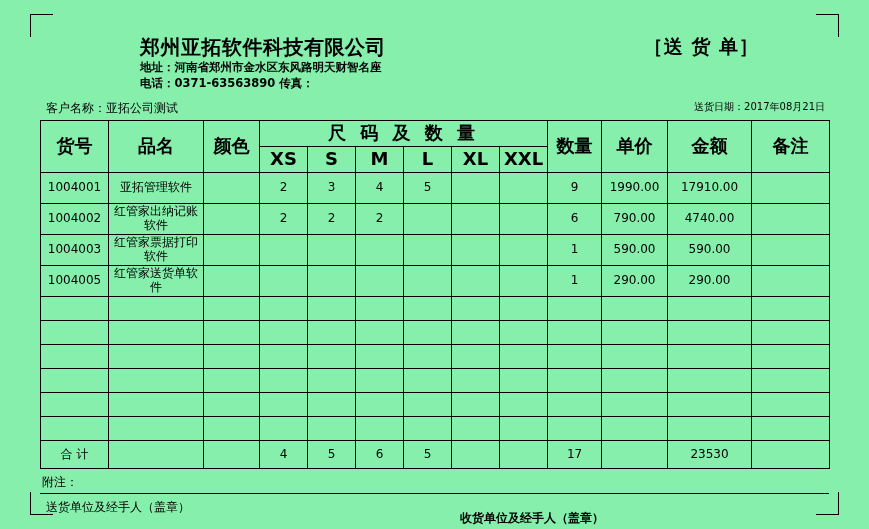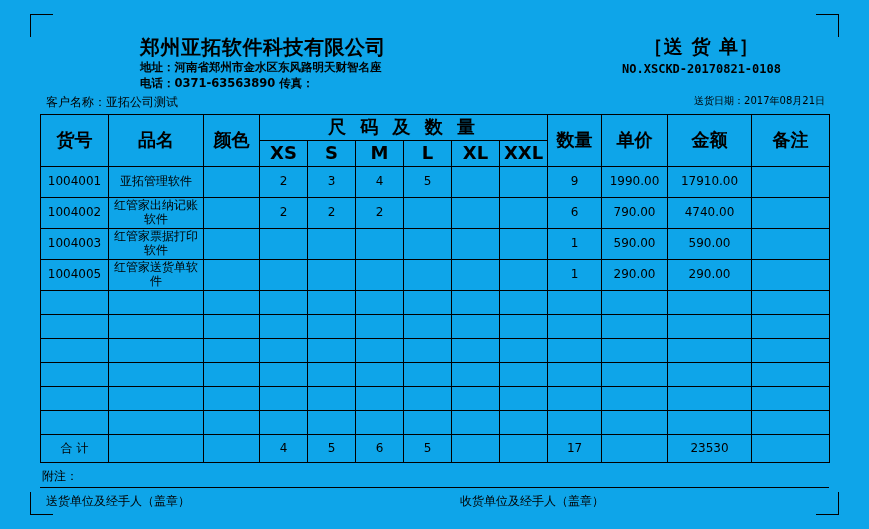--- a/index.html
+++ b/index.html
@@ -10,21 +10,21 @@
   body {
     font-family: "Liberation Sans", sans-serif;
     width: 869px;
     height: 529px;
     overflow: hidden;
   }
   .page {
     position: relative;
     width: 869px;
     height: 529px;
-    background: #0ea5e9;
+    background: #86efac;
   }
   
   .crop {
     position: absolute;
     width: 22px;
     height: 22px;
   }
   .crop.tl { left: 30px;  top: 14px;  border-left: 1px solid #000; border-top: 1px solid #000; }
   .crop.tr { right: 30px; top: 14px;  border-right: 1px solid #000; border-top: 1px solid #000; }
   .crop.bl { left: 30px;  bottom: 14px; border-left: 1px solid #000; border-bottom: 1px solid #000; }
@@ -87,21 +87,21 @@
     font-family: "DejaVu Sans Mono", monospace;
     font-size: 12px;
     font-weight: bold;
     color: #000;
   }
 
   
   .cust-row {
     position: relative;
     height: 22px;
-    margin-top: 4px;
+    margin-top: 10px;
     font-size: 12px;
     font-family: "DejaVu Sans", sans-serif;
     color: #000;
   }
   .cust-left {
     position: absolute;
     left: 6px;
     top: 2px;
   }
   .cust-right {
@@ -168,40 +168,39 @@
 
   
   .sign-row {
     position: relative;
     height: 26px;
     font-family: "DejaVu Sans", sans-serif;
     font-size: 12px;
     color: #000;
   }
   .sign-left  { position: absolute; left: 6px;  top: 4px; }
-  .sign-right { position: absolute; left: 420px; top: 4px; }
+  .sign-right { position: absolute; left: 420px; top: 15px; font-weight: bold; }
 </style>
 </head>
 <body>
 
 <div class="page">
 
   <div class="crop tl"></div>
   <div class="crop tr"></div>
   <div class="crop bl"></div>
   <div class="crop br"></div>
 
   <div class="content">
 
     <div class="header">
       <div class="company-name">郑州亚拓软件科技有限公司</div>
       <div class="addr-line">地址：河南省郑州市金水区东风路明天财智名座</div>
       <div class="tel-line">电话：0371-63563890      传真：</div>
       <div class="doc-title">［送  货  单］</div>
-      <div class="doc-no">NO.XSCKD-20170821-0108</div>
     </div>
 
     <div class="cust-row">
       <div class="cust-left">客户名称：亚拓公司测试</div>
       <div class="cust-right">送货日期：2017年08月21日</div>
     </div>
 
     <table class="inv">
       <colgroup>
         <col style="width:68px">

